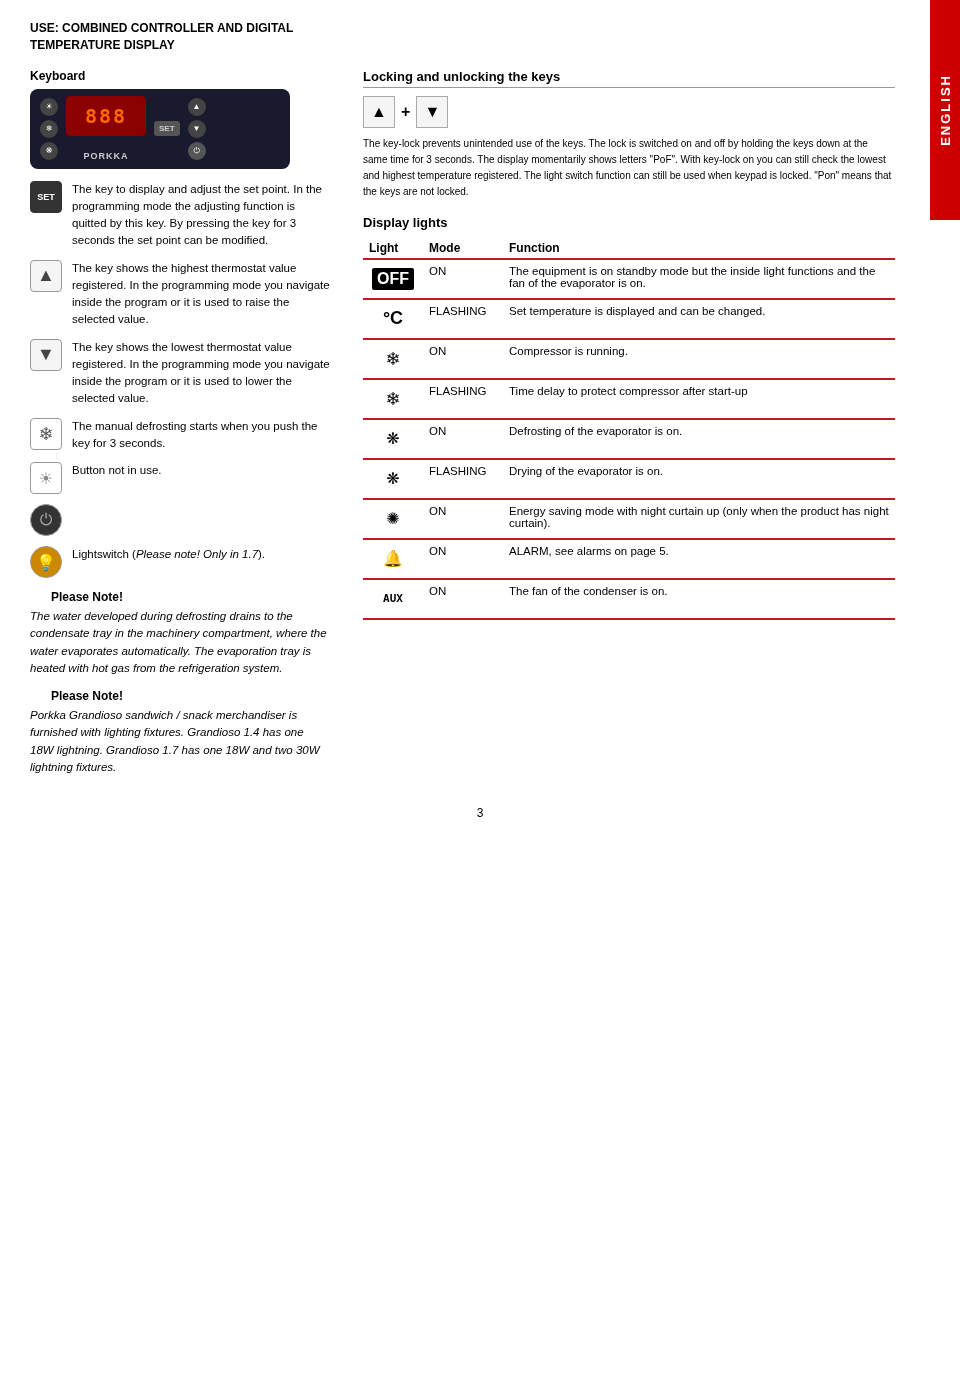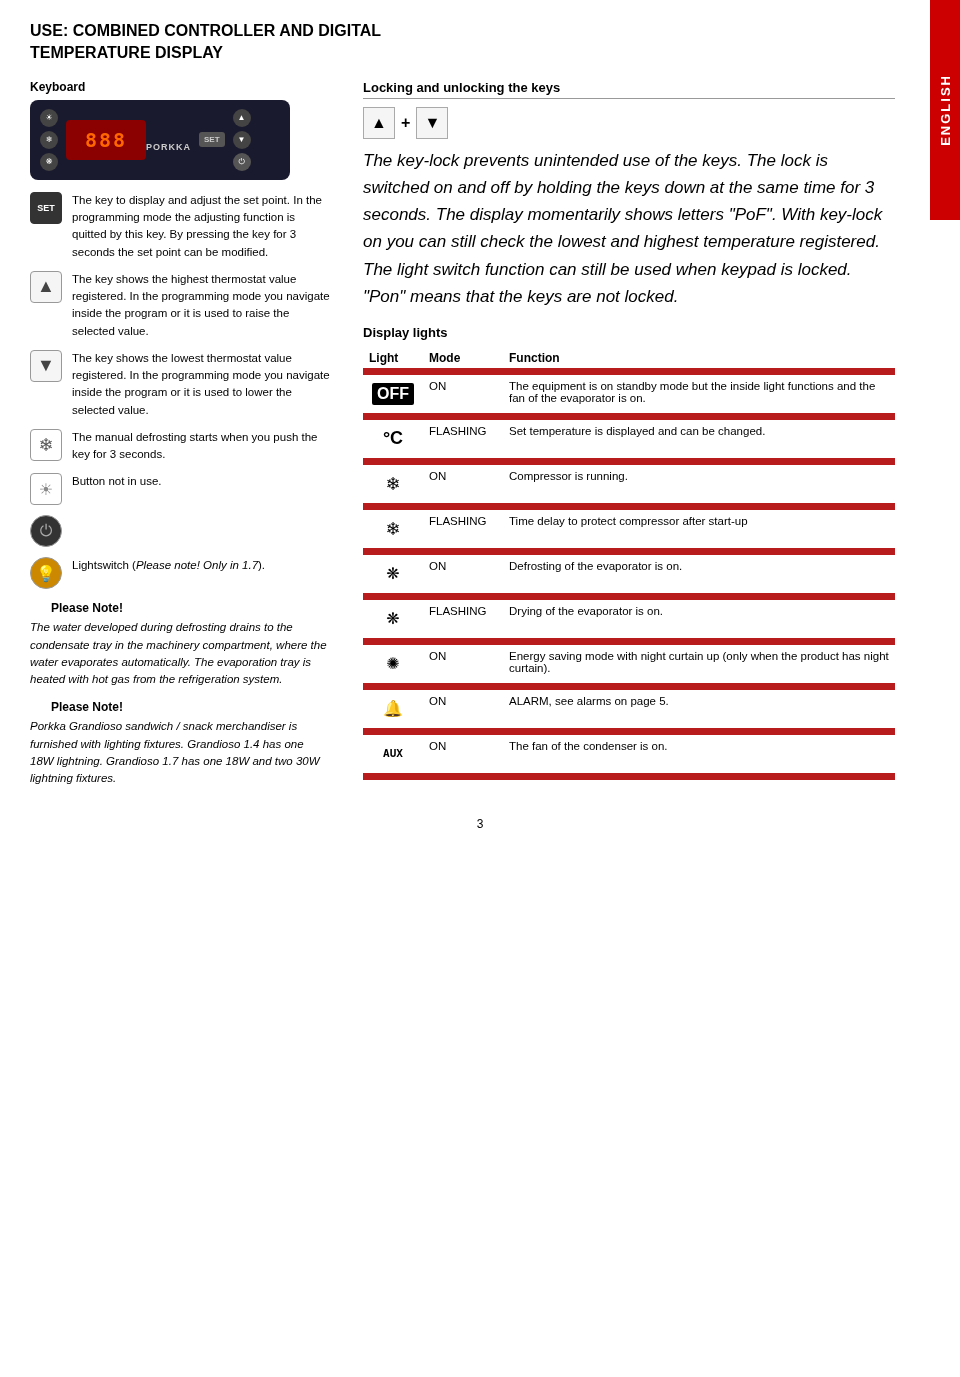--- a/index.html
+++ b/index.html
@@ -56,21 +56,21 @@
     .right-col {
       flex: 1;
       padding-right: 35px;
     }
 
     
     .page-header {
       margin-bottom: 15px;
     }
     .page-header h1 {
-      font-size: 16px;
+      font-size: 12px;
       font-weight: bold;
       line-height: 1.4;
     }
 
     
     .keyboard-section {
       margin-bottom: 10px;
     }
     .keyboard-section h3 {
       font-size: 12px;
@@ -143,21 +143,21 @@
       text-align: center;
       margin-top: 15px;
     }
     .ctrl-right-icons {
       display: flex;
       flex-direction: column;
       gap: 4px;
     }
     .ctrl-center {
       display: flex;
-      flex-direction: row;
+      flex-direction: column;
       align-items: center;
     }
 
     
     .key-item {
       display: flex;
       gap: 10px;
       margin-bottom: 10px;
       align-items: flex-start;
     }
@@ -245,24 +245,23 @@
       border: 1px solid #aaa;
       background: #f5f5f5;
       font-size: 16px;
     }
     .plus-sign {
       font-size: 16px;
       font-weight: bold;
     }
 
     .lock-text {
-      font-size: 17px;
+      font-size: 10px;
       line-height: 1.6;
       margin-bottom: 15px;
-      font-style: italic;
     }
 
     
     .display-lights h3 {
       font-size: 13px;
       font-weight: bold;
       margin-bottom: 8px;
     }
 
     .dl-table {
@@ -275,21 +274,21 @@
       text-align: left;
       padding: 3px 6px;
       border-bottom: 1px solid #ccc;
     }
     .dl-table td {
       font-size: 11.5px;
       padding: 5px 6px;
       vertical-align: top;
     }
     .dl-table tr {
-      border-bottom: 7px solid #b91c1c;
+      border-bottom: 2px solid #b91c1c;
     }
     .light-col {
       width: 60px;
       text-align: center;
     }
     .mode-col {
       width: 80px;
     }
     .func-col {
       flex: 1;

